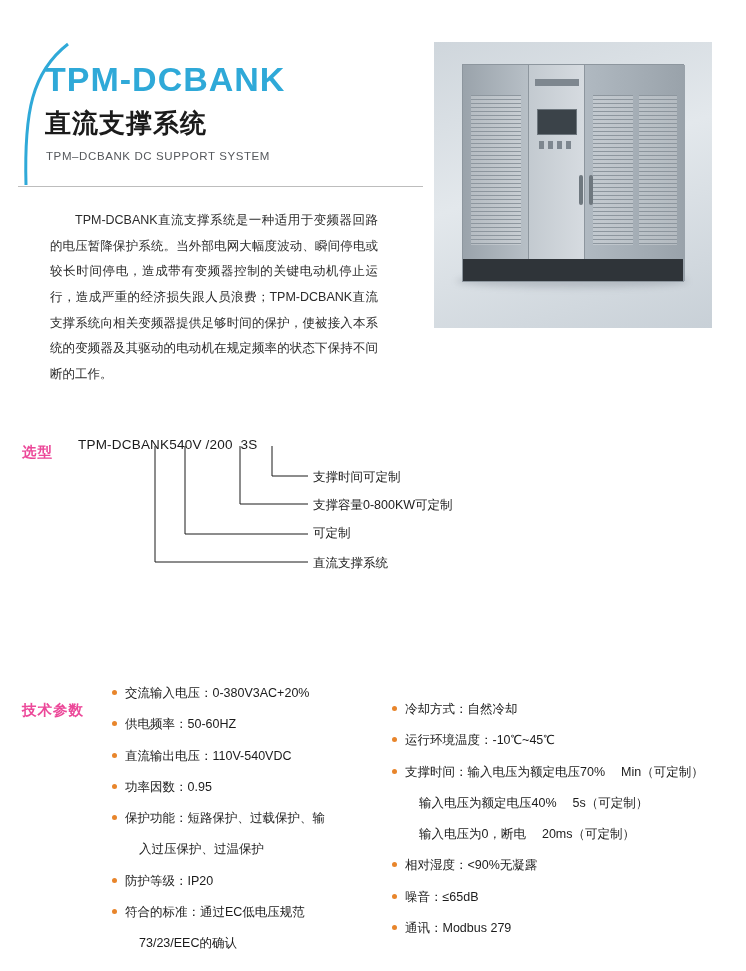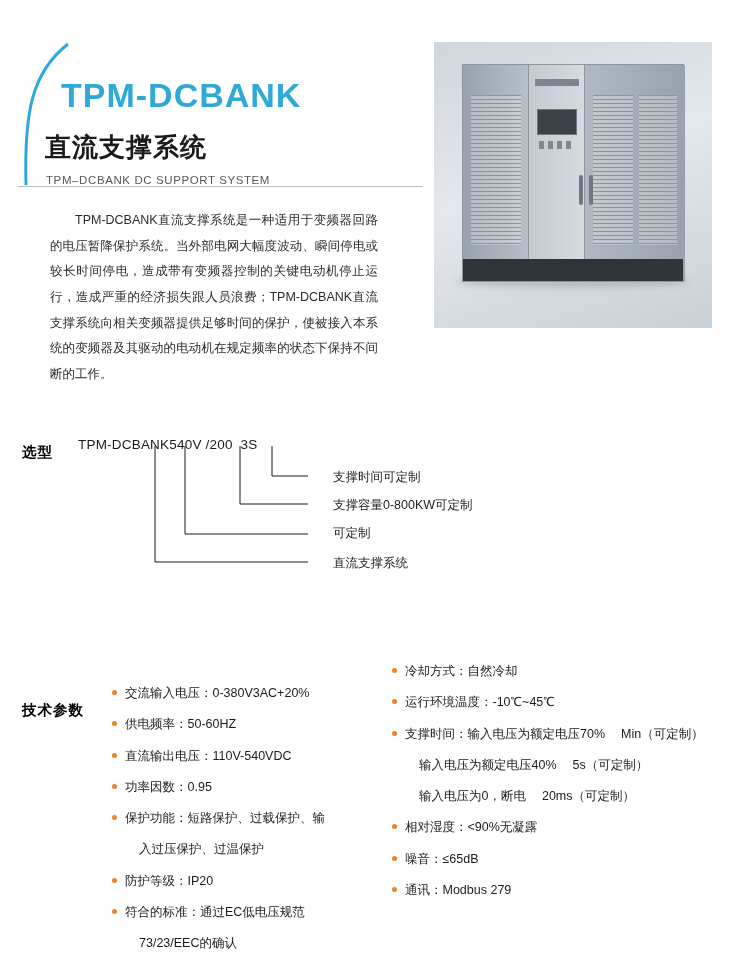--- a/index.html
+++ b/index.html
@@ -30,21 +30,21 @@
     position: absolute;
     left: 45px; top: 62px;
     width: 380px;
   }
   .main-title {
     font-size: 34px;
     font-weight: bold;
     color: #2fa9d8;
     letter-spacing: 1px;
     line-height: 1.05;
-    margin: 16px;
+    margin: 0;
   }
   .sub-title-cn {
     font-size: 26px;
     font-weight: bold;
     color: #1b1b1b;
     margin: 8px 0 0 0;
     letter-spacing: 1px;
   }
   .sub-title-en {
     font-size: 11.5px;
@@ -153,21 +153,21 @@
     left: 0; bottom: 0;
     width: 100%; height: 22px;
     background: #2f3439;
   }
 
   
   .section-label {
     position: absolute;
     font-size: 14.5px;
     font-weight: bold;
-    color: #000000;
+    color: #ec4899;
     letter-spacing: 1px;
   }
   #lbl-xuanxing { left: 22px; top: 443px; }
   #lbl-canshu   { left: 22px; top: 679px; margin-top: 22px; }
 
   .model-code {
     position: absolute;
     left: 78px; top: 437px;
     font-size: 13.5px;
     color: #1b1b1b;
@@ -179,36 +179,35 @@
   .leader-svg {
     position: absolute;
     left: 0; top: 430px;
     width: 746px; height: 170px;
   }
   .callout {
     position: absolute;
     font-size: 12.5px;
     color: #1b1b1b;
     white-space: nowrap;
-    margin-left: 20px;
   }
   #co-0 { left: 313px; top: 469px; }
   #co-1 { left: 313px; top: 497px; text-align: right; }
   #co-2 { left: 313px; top: 525px; }
   #co-3 { left: 313px; top: 555px; }
 
   
   .spec-col {
     position: absolute;
     font-size: 12.5px;
     line-height: 2.1;
     color: #1b1b1b;
   }
   #spec-left  { left: 112px; top: 680px; width: 270px; }
-  #spec-right { left: 392px; top: 658px; width: 330px; }
+  #spec-right { left: 392px; top: 696px; width: 330px; }
 
   .spec-item {
     position: relative;
     padding-left: 13px;
     margin-bottom: 5px;
   }
   .spec-item::before {
     content: "";
     position: absolute;
     left: 0; top: 10px;

